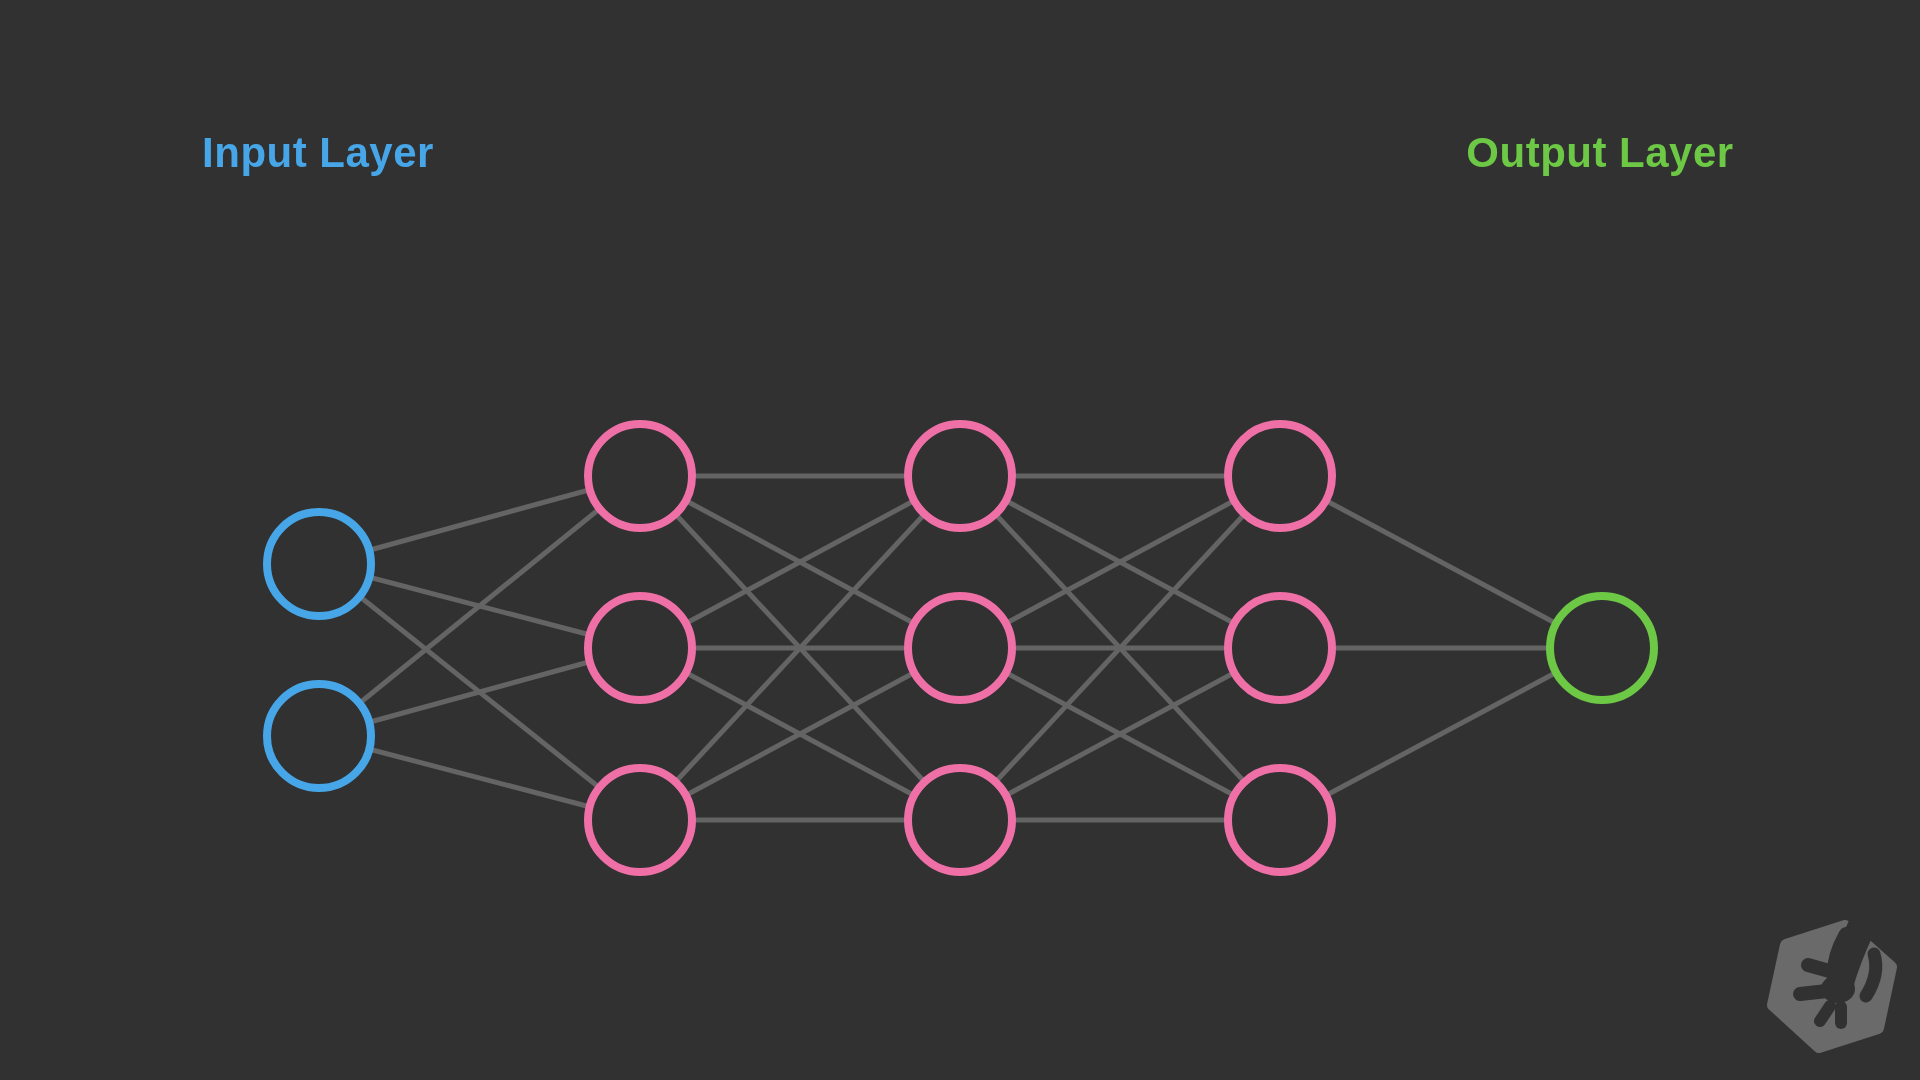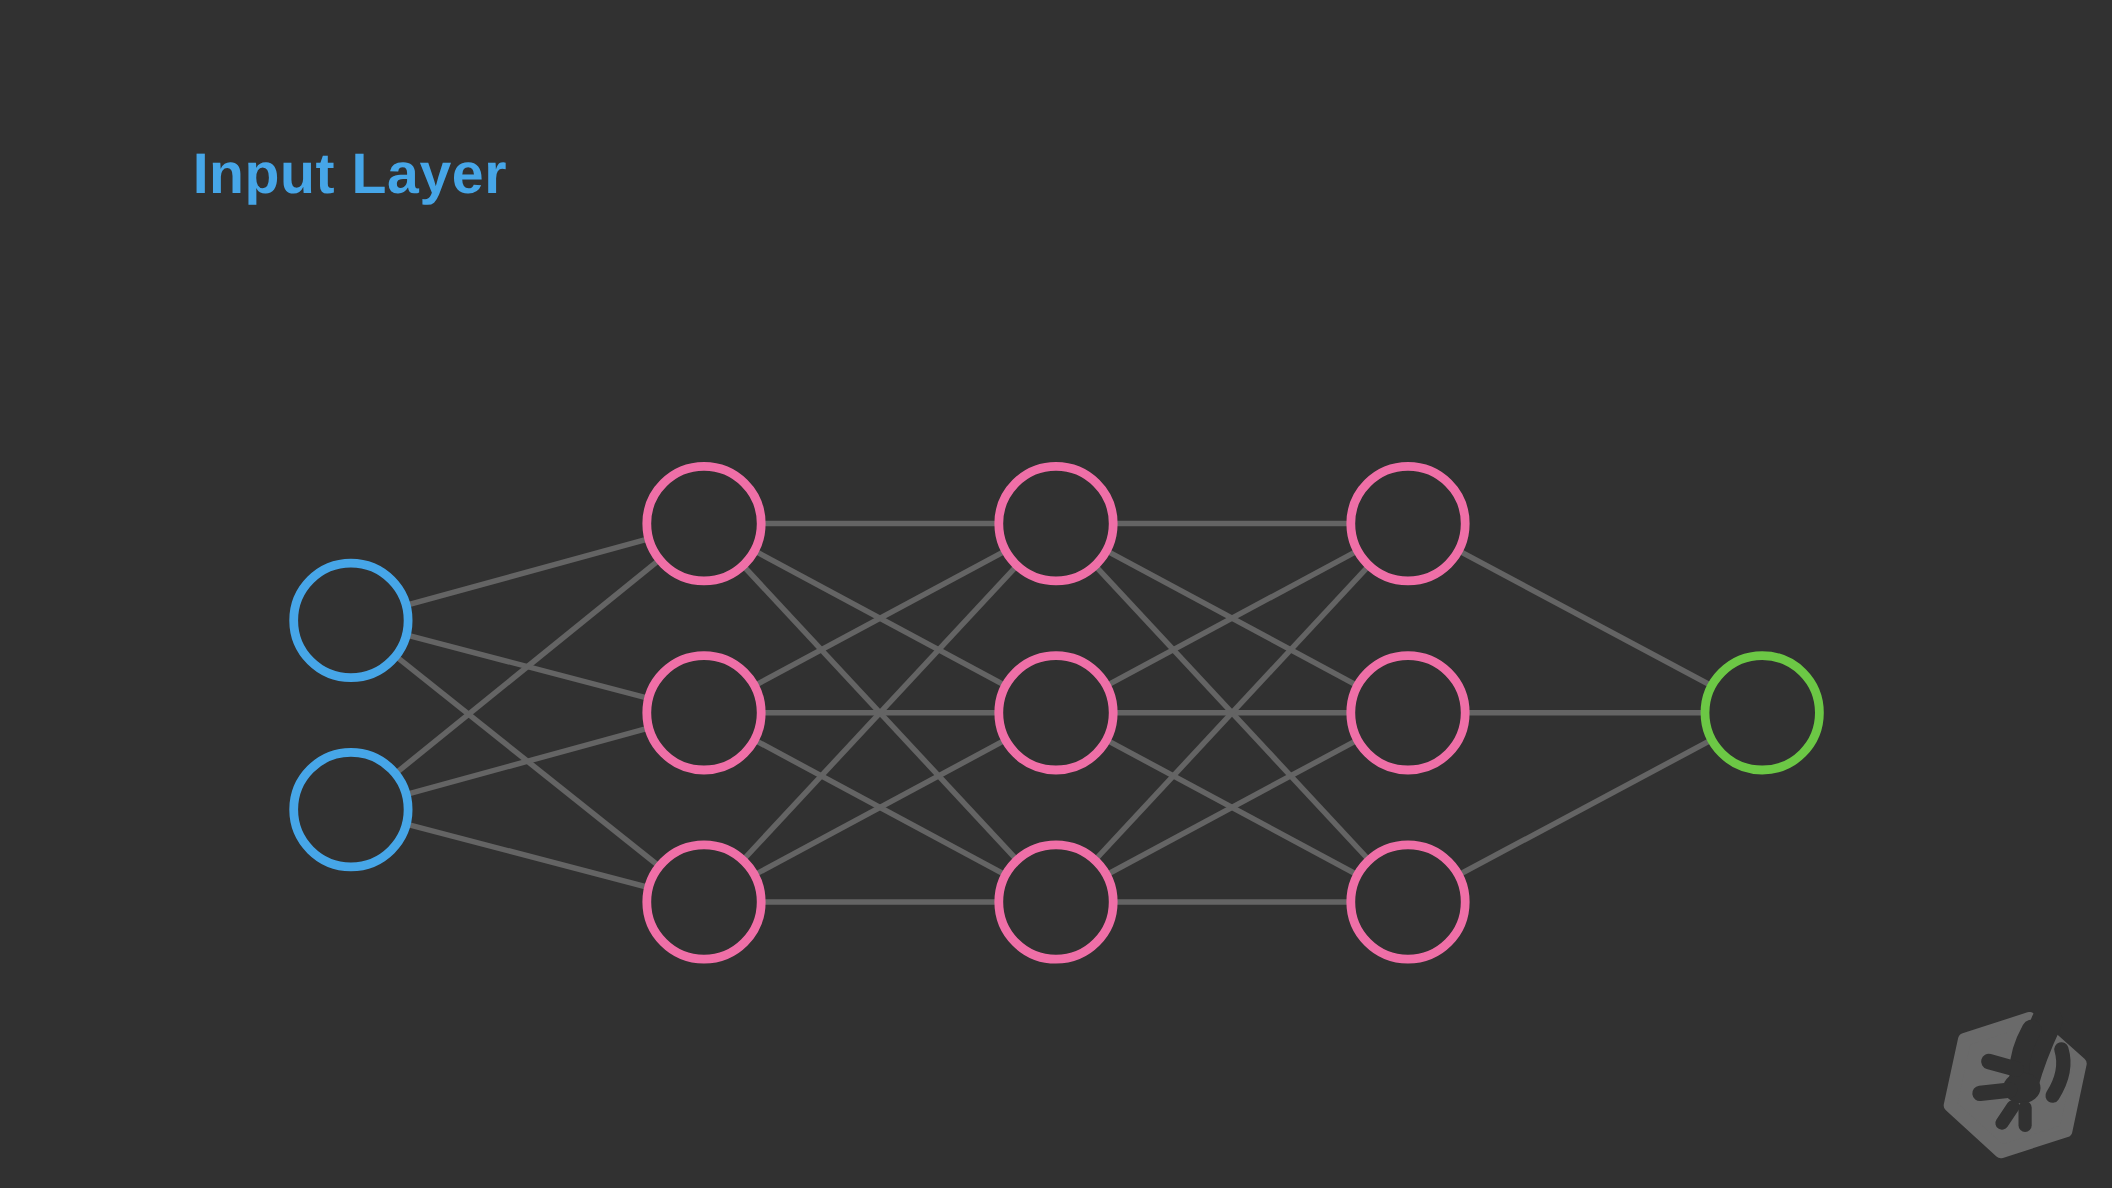--- a/index.html
+++ b/index.html
@@ -12,21 +12,21 @@
     position: relative;
     font-family: "Liberation Sans", sans-serif;
   }
   .stage {
     position: absolute; inset: 0;
   }
   .layer-label {
     position: absolute;
     top: 130px;
     transform: translateX(-50%);
-    font-size: 52px;
+    font-size: 42px;
     font-weight: bold;
     letter-spacing: 0.5px;
     line-height: 1.1;
     white-space: nowrap;
     user-select: none;
   }
   #label-input  { left: 318px; }
   #label-hidden { left: 962px; }
   #label-output { left: 1600px; }
   #network-svg {
@@ -41,20 +41,21 @@
   }
 </style>
 </head>
 <body style="background: rgb(49, 49, 49);">
 
 <div class="stage">
 
   <div class="layer-label" id="label-input" style="color: rgb(70, 166, 232);">Input Layer</div>
 
 
+  <div class="layer-label" id="label-output" style="color: rgb(108, 200, 69);">Output Layer</div>
 
   <svg id="network-svg" width="1920" height="1080" viewBox="0 0 1920 1080" aria-hidden="true">
     <g id="edges-group">
         <line x1="319" y1="564" x2="640" y2="476" stroke="#646464" stroke-width="5"></line>
         <line x1="319" y1="564" x2="640" y2="648" stroke="#646464" stroke-width="5"></line>
         <line x1="319" y1="564" x2="640" y2="820" stroke="#646464" stroke-width="5"></line>
         <line x1="319" y1="736" x2="640" y2="476" stroke="#646464" stroke-width="5"></line>
         <line x1="319" y1="736" x2="640" y2="648" stroke="#646464" stroke-width="5"></line>
         <line x1="319" y1="736" x2="640" y2="820" stroke="#646464" stroke-width="5"></line>
         <line x1="640" y1="476" x2="960" y2="476" stroke="#646464" stroke-width="5"></line>

